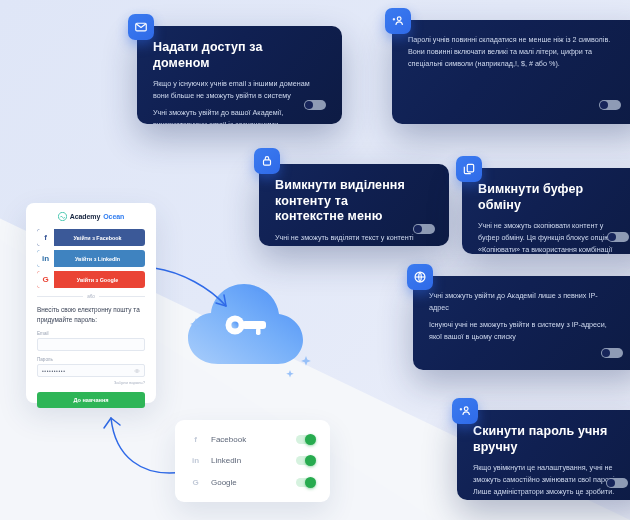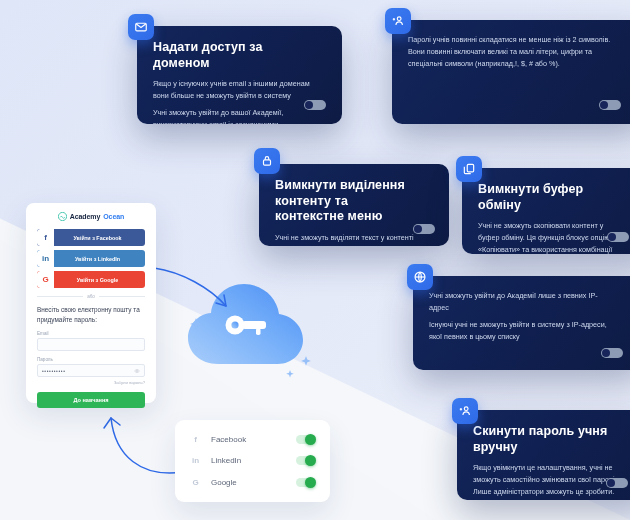--- a/index.html
+++ b/index.html
@@ -264,21 +264,21 @@
   <div class="ibadge" id="badge-ip">
     <svg viewBox="0 0 24 24" fill="none" stroke="#fff" stroke-width="2">
       <circle cx="12" cy="12" r="8.5"></circle>
         <path d="M3.5 12 h17"></path>
         <path d="M12 3.5 c3 3.2 3 14 0 17 c-3-3-3-13.8 0-17"></path>
     </svg>
   </div>
   <div class="card" id="card-ip">
     <div class="bd">
       <p>Учні зможуть увійти до Академії лише з певних IP-адрес</p>
-      <p>Існуючі учні не зможуть увійти в систему з IP-адреси, якої певних в цьому списку</p>
+      <p>Існуючі учні не зможуть увійти в систему з IP-адреси, якої вашої в цьому списку</p>
     </div>
     <div class="tgl" id="tgl-ip"></div>
   </div>
 
   <div class="ibadge" id="badge-reset">
     <svg viewBox="0 0 24 24" fill="none" stroke="#fff" stroke-width="2">
       <circle cx="14" cy="8" r="3.2"></circle>
         <path d="M8.5 19 c0-3.3 2.6-5.5 5.5-5.5 s5.5 2.2 5.5 5.5"></path>
       <path d="M3 9 h4 M5 7 v4"></path>
     </svg>

